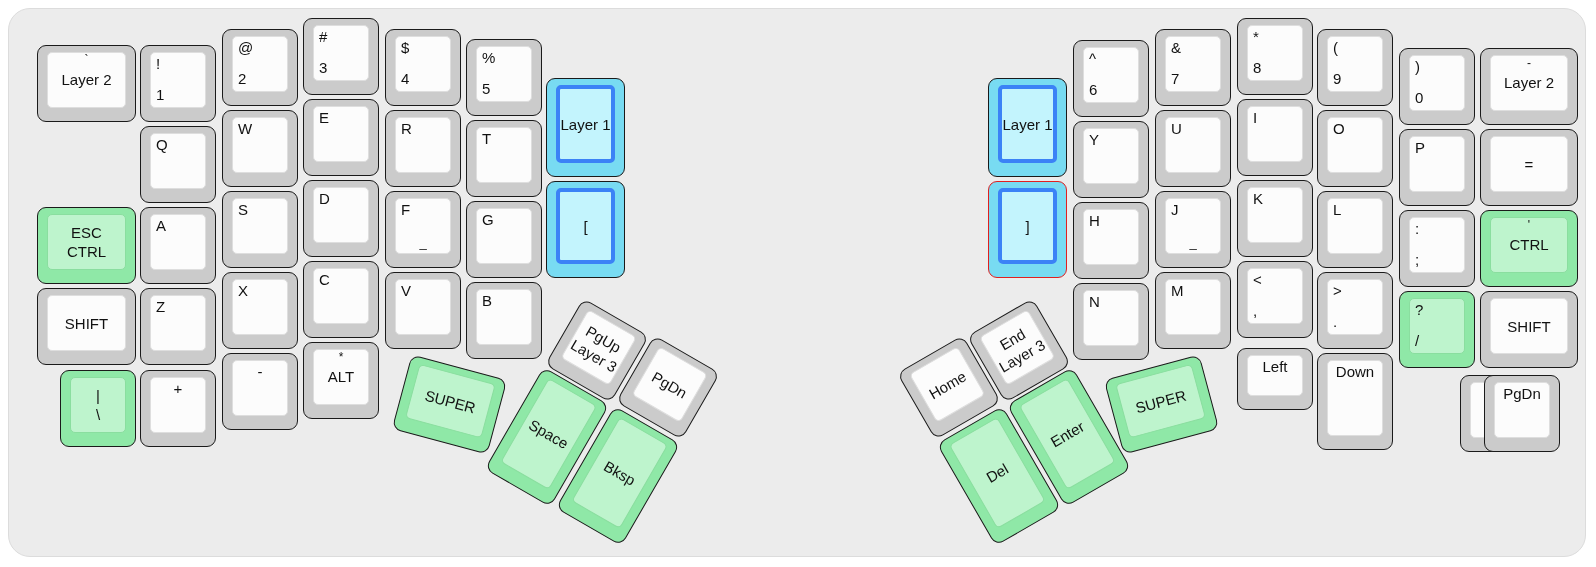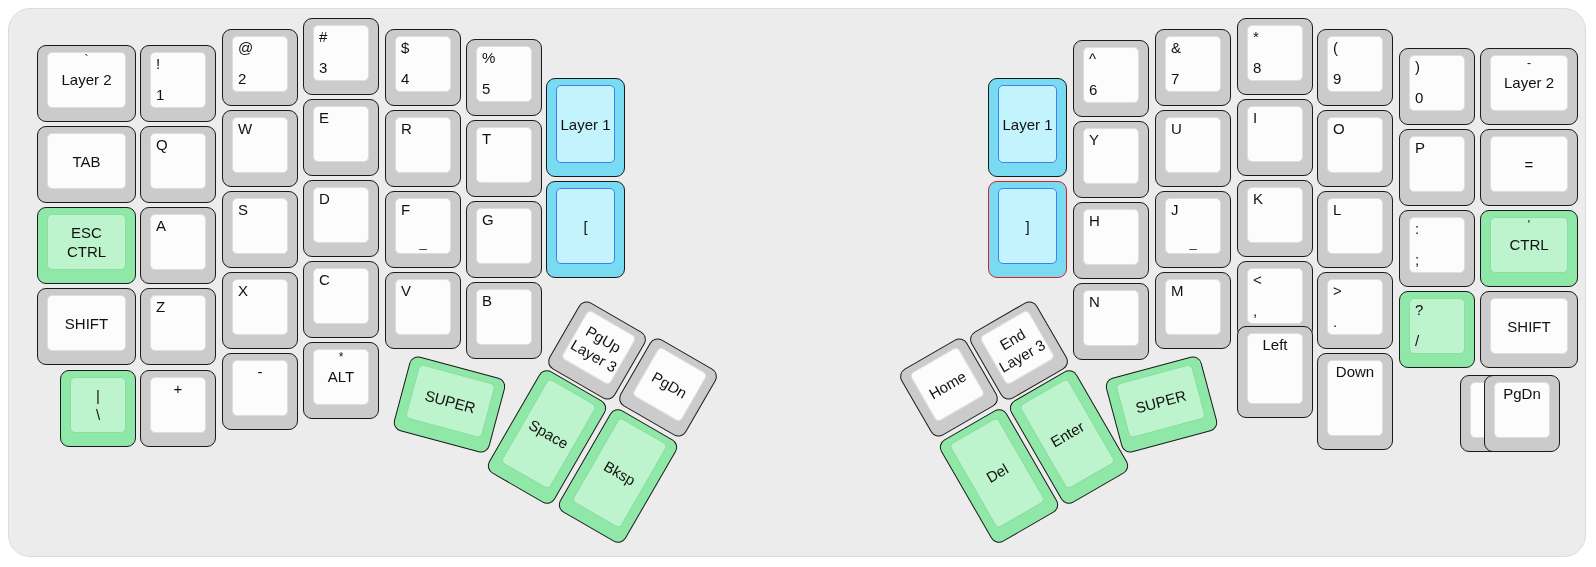--- a/index.html
+++ b/index.html
@@ -11,21 +11,21 @@
   .key{position:absolute;box-sizing:border-box;border:1.5px solid #1a1a1a;border-radius:9px;cursor:pointer;}
   .key.gray{background:#cbcbcb;}
   .key.green{background:#8fe8a7;}
   .key.blue{background:#78dbf2;}
   .key.redborder{border-color:#e02020;}
   .cap{position:absolute;left:9px;right:9px;top:6px;bottom:13px;
        border-radius:5px;box-sizing:border-box;display:flex;
        font-size:15px;line-height:17px;}
   .gray  .cap{background:#fcfcfc;border:1px solid #dedede;}
   .green .cap{background:#bef4cd;border:1px solid #8ade9f;}
-  .blue  .cap{background:#c3f4fd;border:1px solid #3b82f6;align-items:center;}
+  .blue  .cap{background:#c3f4fd;border:4px solid #3b82f6;align-items:center;}
   .m-tl {justify-content:flex-start;align-items:flex-start;padding:2px 4px 0 5px;}
   .m-tl2{flex-direction:column;justify-content:space-between;align-items:flex-start;padding:2px 4px 4px 5px;}
   .m-c  {justify-content:center;align-items:center;text-align:center;}
   .m-c2 {flex-direction:column;justify-content:center;align-items:center;text-align:center;line-height:19px;}
   .m-tc {justify-content:center;align-items:flex-start;padding-top:2px;}
   .m-tc2{flex-direction:column;align-items:center;justify-content:flex-start;padding-top:2px;gap:5px;text-align:center;}
   .lbl{display:block;white-space:pre;}
   .lbl.small{font-size:12px;line-height:11px;}
   .homing{position:absolute;bottom:2px;left:50%;transform:translateX(-50%);font-size:13px;}
 </style>
@@ -33,25 +33,20 @@
 <body>
 
 <div class="panel"></div>
 <div class="stage">
     <div class="key gray" style="left: 37px; top: 45px; width: 99px; height: 77px;">
       <div class="cap m-tc2">
         <span class="lbl small">`</span>
         <span class="lbl">Layer 2</span>
       </div>
     </div>
-    <div class="key gray" style="left: 37px; top: 126px; width: 99px; height: 77px;">
-      <div class="cap m-c">
-        <span class="lbl">TAB</span>
-      </div>
-    </div>
     <div class="key green" style="left: 37px; top: 207px; width: 99px; height: 77px;">
       <div class="cap m-c2">
         <span class="lbl">ESC</span>
         <span class="lbl">CTRL</span>
       </div>
     </div>
     <div class="key gray" style="left: 37px; top: 288px; width: 99px; height: 77px;">
       <div class="cap m-c">
         <span class="lbl">SHIFT</span>
       </div>
@@ -288,21 +283,21 @@
       <div class="cap m-tl">
         <span class="lbl">K</span>
       </div>
     </div>
     <div class="key gray" style="left: 1237px; top: 261px; width: 76px; height: 77px;">
       <div class="cap m-tl2">
         <span class="lbl">&lt;</span>
         <span class="lbl">,</span>
       </div>
     </div>
-    <div class="key gray" style="left: 1237px; top: 326px; width: 76px; height: 92px;">
+    <div class="key gray" style="left: 1237px; top: 348px; width: 76px; height: 62px;">
       <div class="cap m-tc">
         <span class="lbl">Left</span>
       </div>
     </div>
     <div class="key gray" style="left: 1317px; top: 29px; width: 76px; height: 77px;">
       <div class="cap m-tl2">
         <span class="lbl">(</span>
         <span class="lbl">9</span>
       </div>
     </div>

